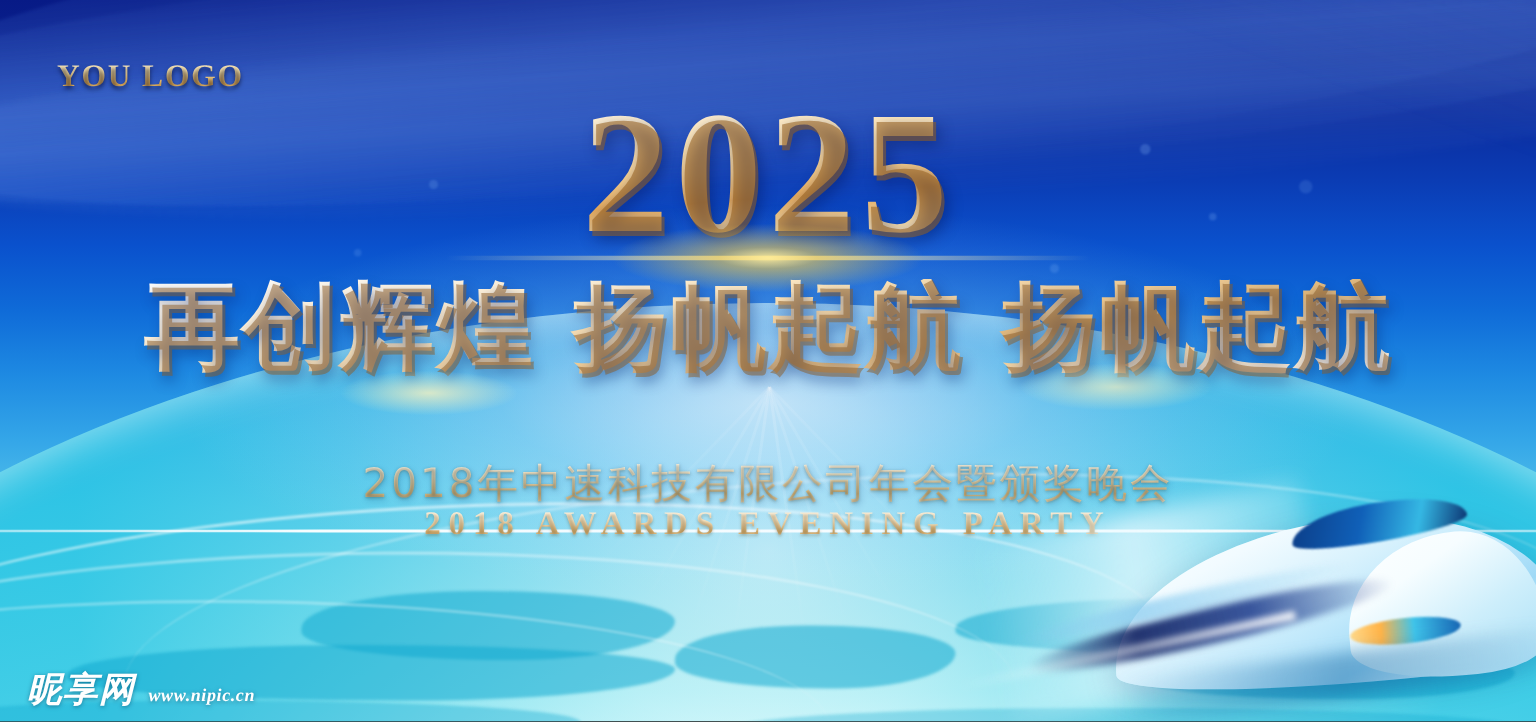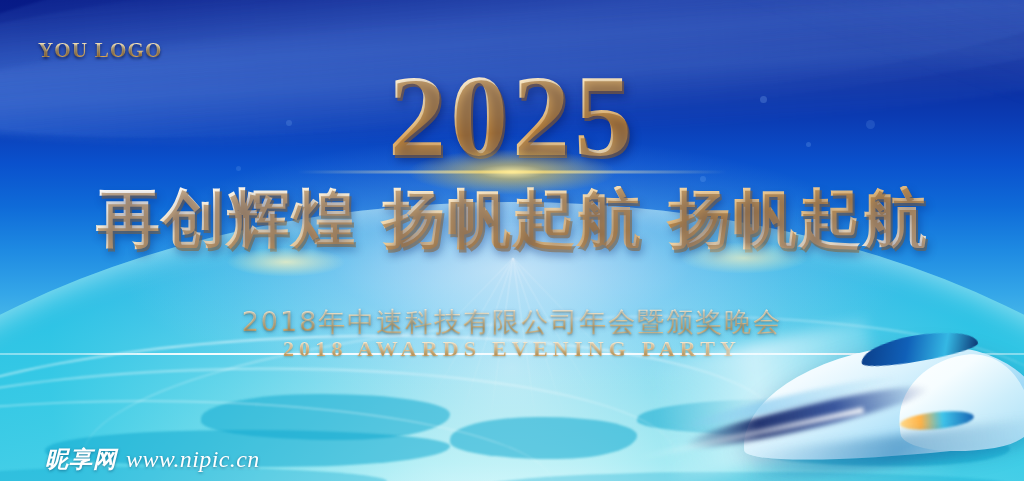--- a/index.html
+++ b/index.html
@@ -308,26 +308,25 @@
     position:absolute; left:18px; bottom:6px;
     display:flex; align-items:baseline; gap:9px;
     pointer-events:none;
   }
   .wm-logo{
     font-family:"DejaVu Sans", sans-serif;
     font-weight:bold; font-style:italic;
     font-size:23px; letter-spacing:1px;
     color:#ffffff;
     text-shadow:0 1px 3px rgba(0,60,95,.55);
-    margin-left:27px;
   }
   .wm-url{
     font-family:"Liberation Serif", serif;
-    font-weight:normal; font-style:italic;
-    font-size:24px; letter-spacing:.4px;
+    font-weight:bold; font-style:italic;
+    font-size:12px; letter-spacing:.4px;
     color:#ffffff;
     text-shadow:0 1px 3px rgba(0,60,95,.55);
   }
 
   
   .idbar{
     position:absolute; right:0; bottom:8px;
     padding:5px 12px 6px 14px;
     background:rgba(255,255,255,.24);
     color:#ffffff;

